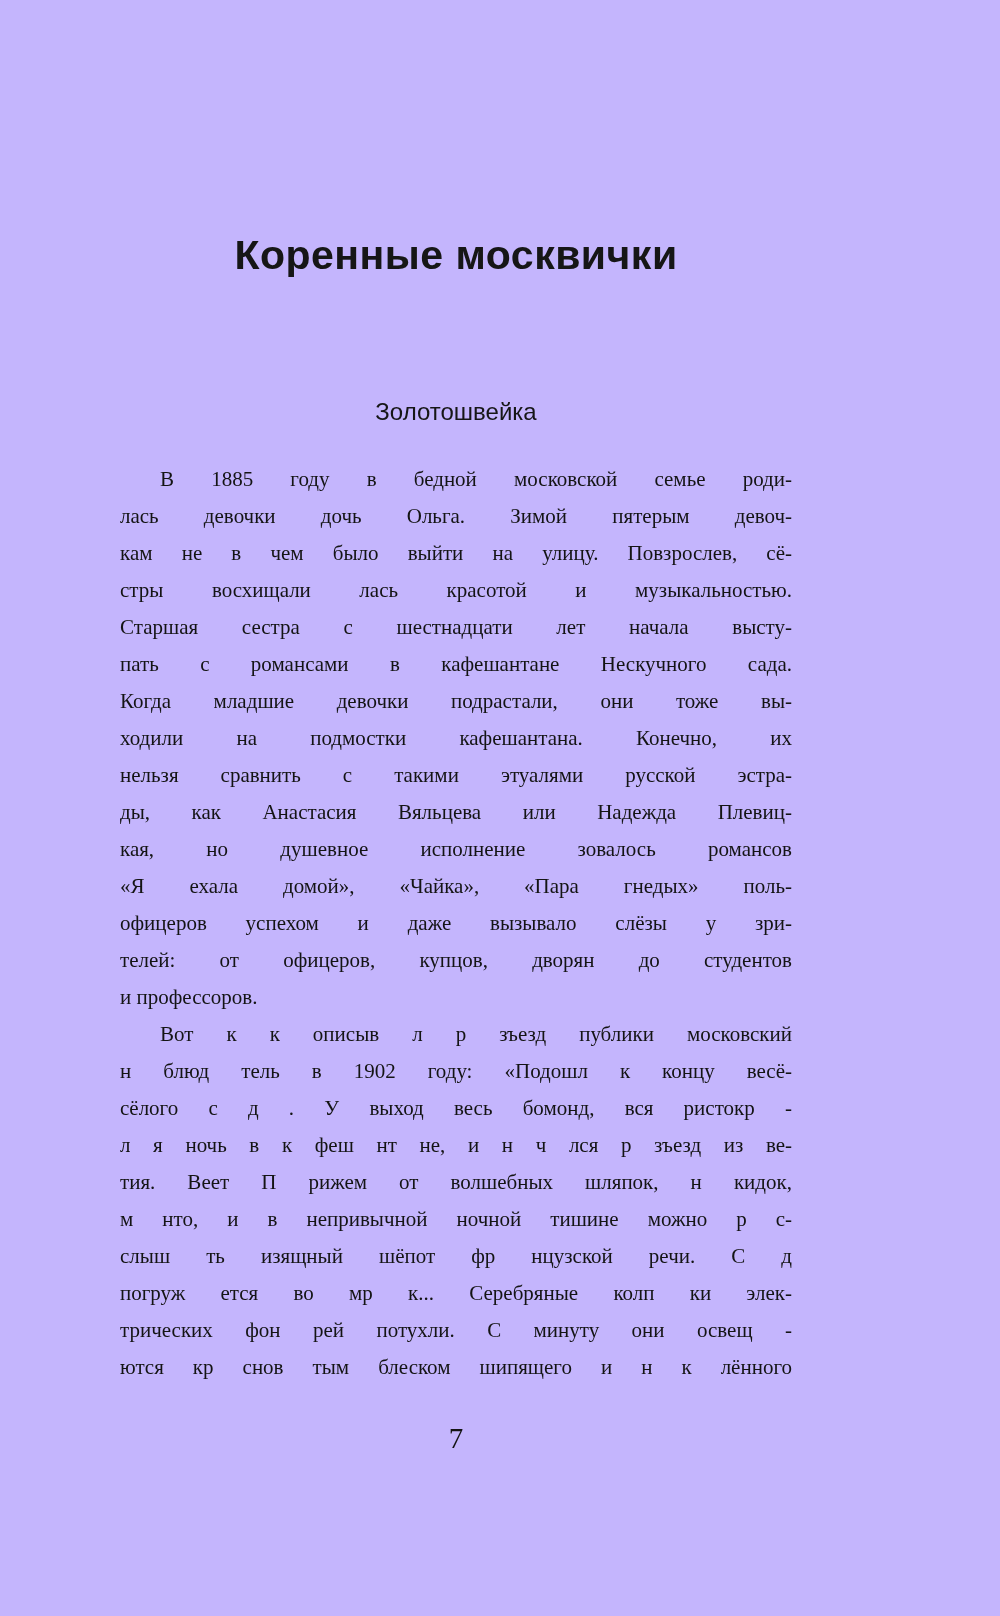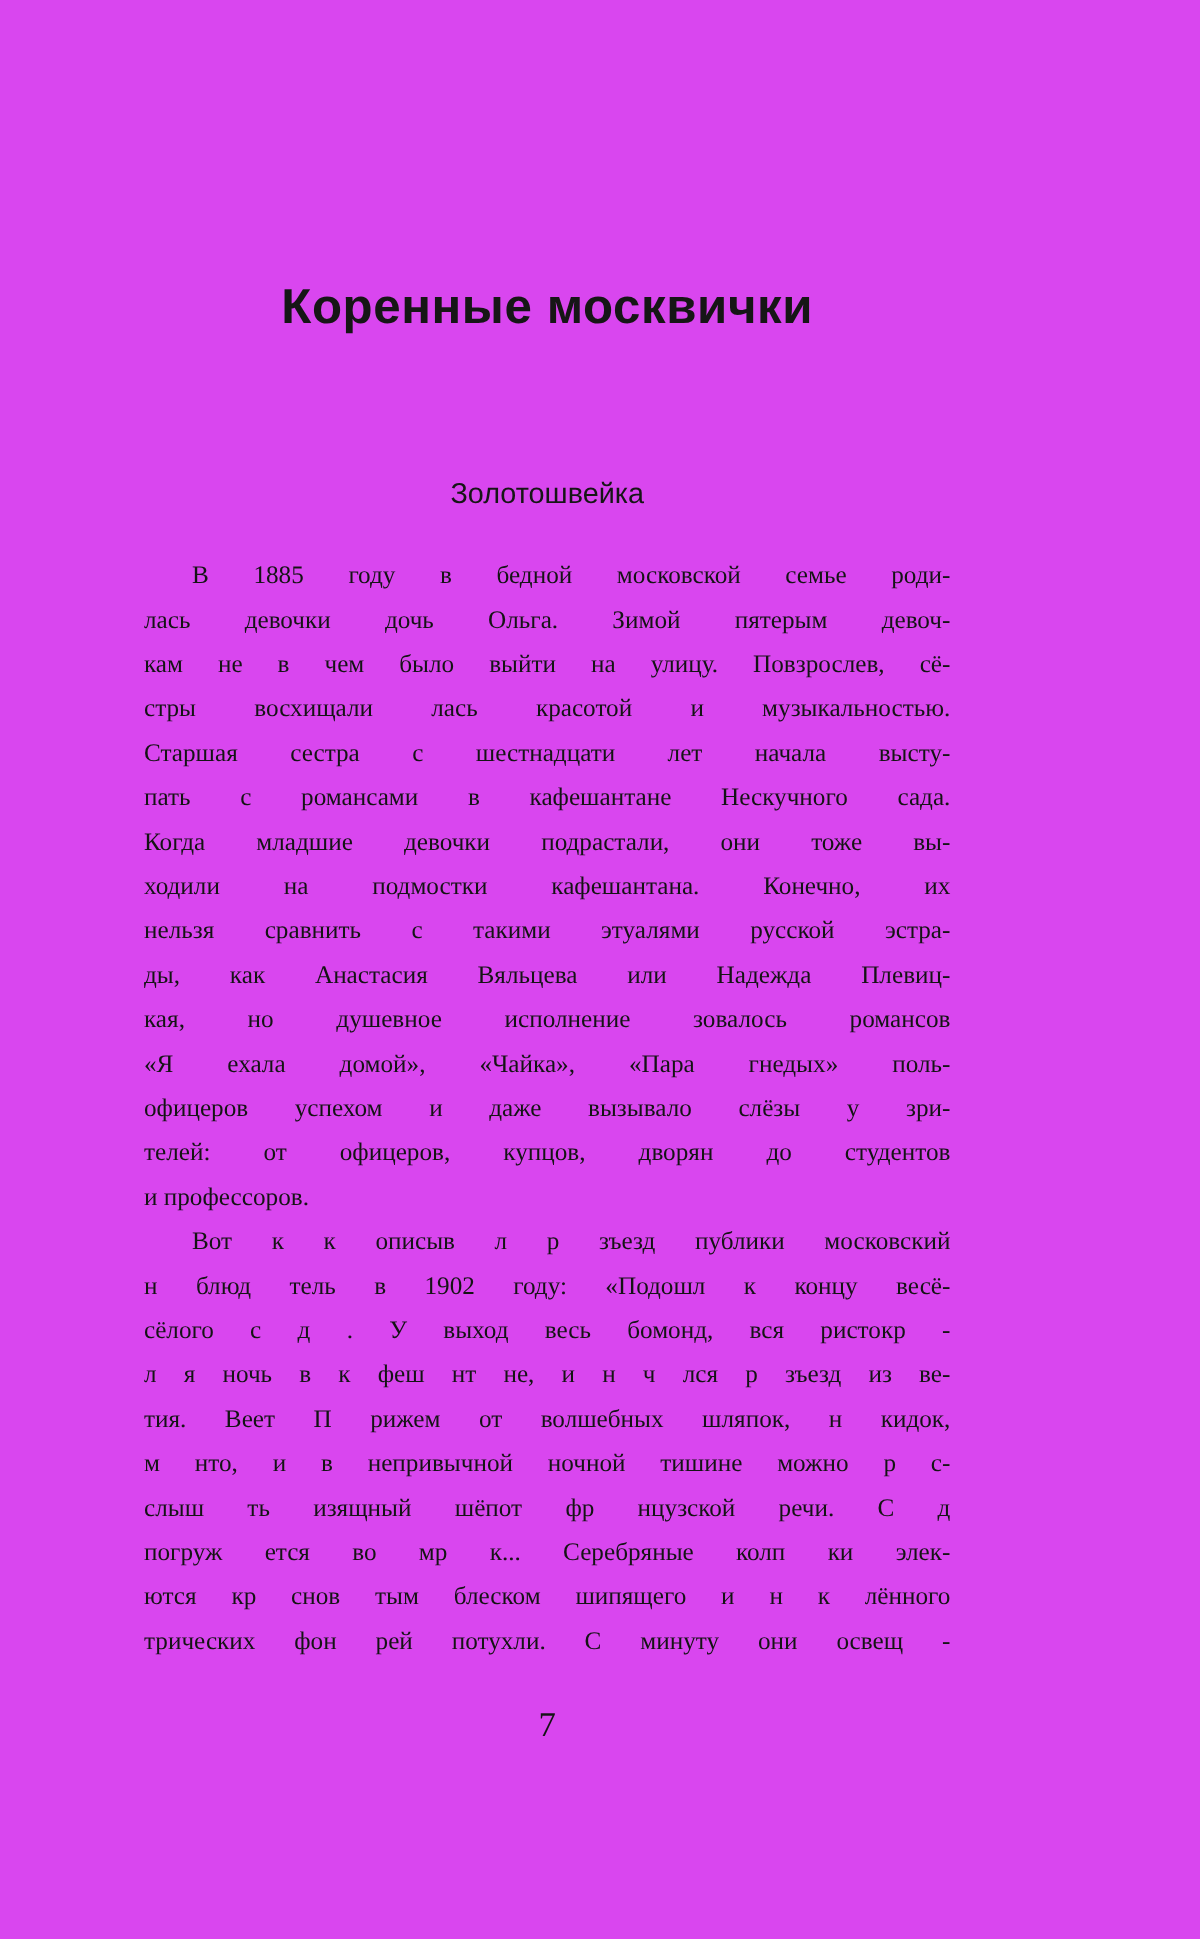--- a/index.html
+++ b/index.html
@@ -4,21 +4,21 @@
 <style>
   html, body {
     margin: 0;
     padding: 0;
     background: #ffffff;
   }
   .page {
     position: relative;
     width: 1000px;
     height: 1616px;
-    background: #d946ef;
+    background: #c4b5fd;
     color: #141414;
     font-family: "Liberation Serif", serif;
     overflow: hidden;
   }
   .chapter-title {
     position: absolute;
     top: 233px;
     left: 120px;
     width: 672px;
     margin: 0;
@@ -108,21 +108,21 @@
 
     <div class="para">
       <div class="line indent">Вот к к описыв л р зъезд публики московский</div>
       <div class="line">н блюд тель в 1902 году: «Подошл к концу весё-</div>
       <div class="line">сёлого с д . У выход весь бомонд, вся ристокр -</div>
       <div class="line">л я ночь в к феш нт не, и н ч лся р зъезд из ве-</div>
       <div class="line">тия. Веет П рижем от волшебных шляпок, н кидок,</div>
       <div class="line">м нто, и в непривычной ночной тишине можно р с-</div>
       <div class="line">слыш ть изящный шёпот фр нцузской речи. С д</div>
       <div class="line">погруж ется во мр к... Серебряные колп ки элек-</div>
+      <div class="line">трических фон рей потухли. С минуту они освещ -</div>
       <div class="line">ются кр снов тым блеском шипящего и н к лённого</div>
-      <div class="line">трических фон рей потухли. С минуту они освещ -</div>
     </div>
 
   </div>
 
   <div class="page-number">7</div>
 
 </div>
 
 </body></html>

